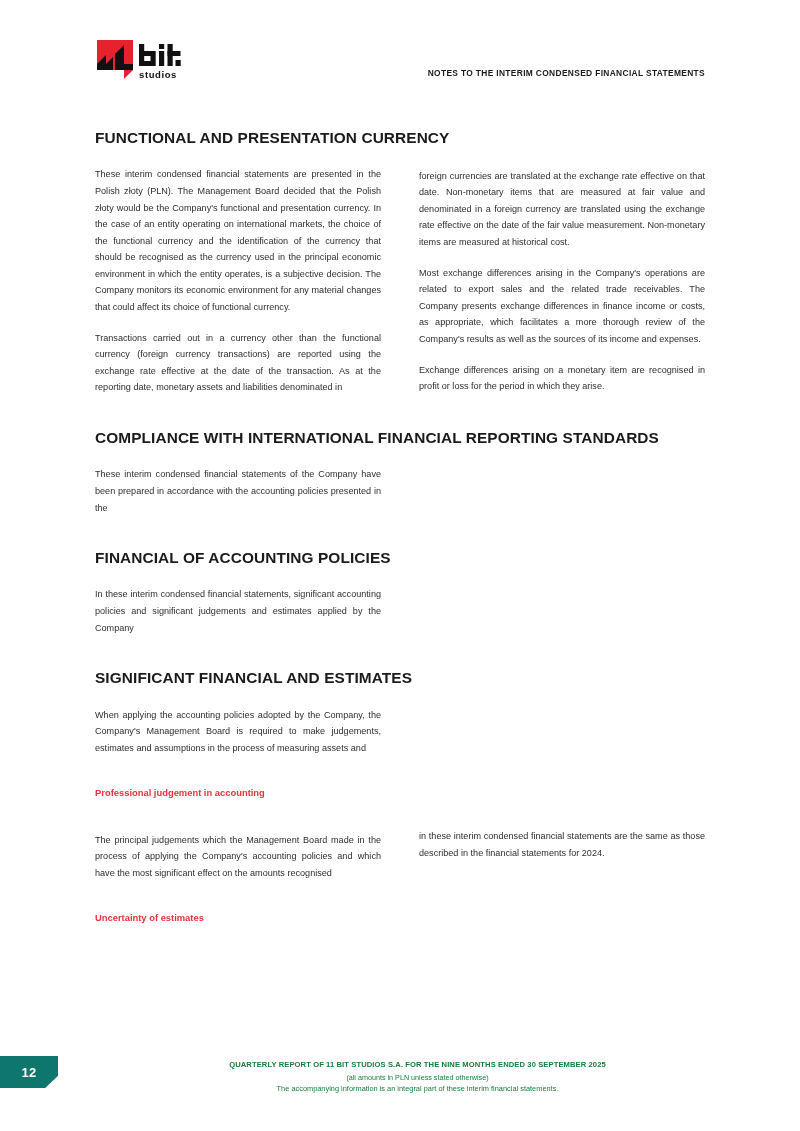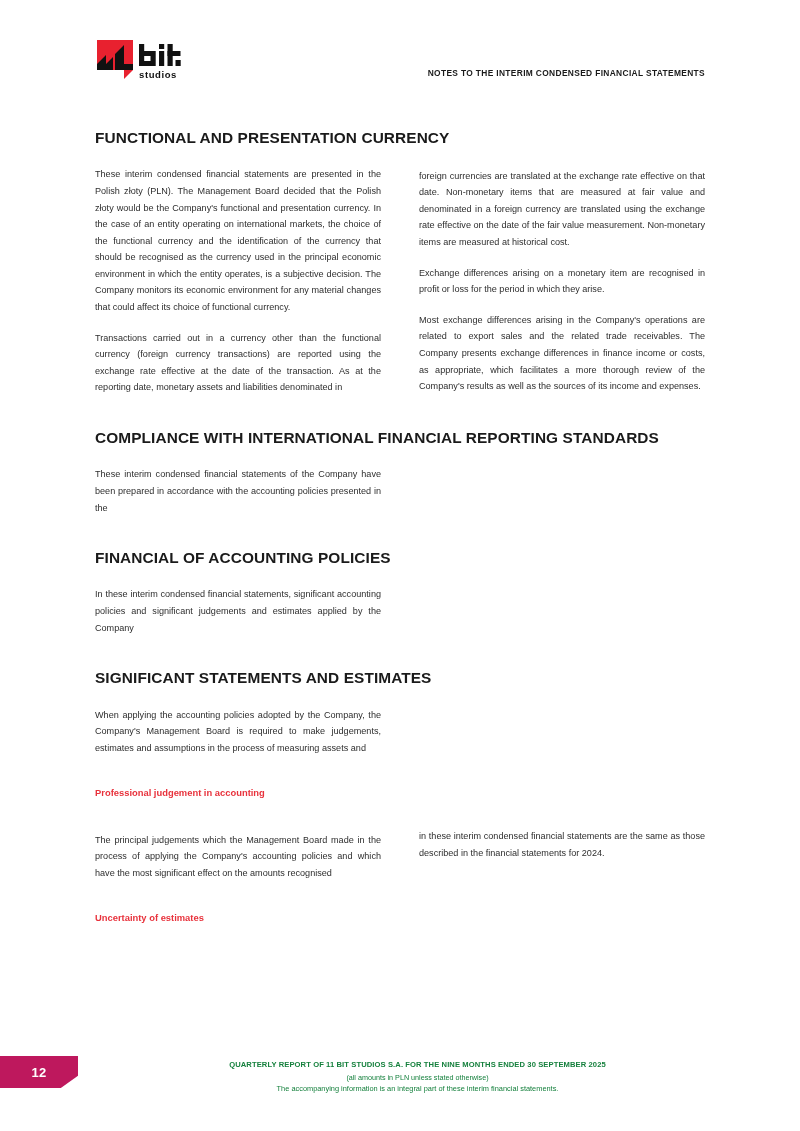--- a/index.html
+++ b/index.html
@@ -104,23 +104,23 @@
     position: absolute;
     left: 0;
     right: 0;
     bottom: 0;
     height: 80px;
   }
   .page-number-badge {
     position: absolute;
     left: 0;
     top: 5px;
-    width: 78px;
+    width: 58px;
     height: 32px;
-    background: #be185d;
+    background: #0f766e;
     color: #ffffff;
     font-size: 13px;
     font-weight: bold;
     display: flex;
     align-items: center;
     justify-content: center;
     clip-path: polygon(0 0, 100% 0, 100% 62%, 78% 100%, 0 100%);
     letter-spacing: 0.3px;
   }
   .footer-text {
@@ -187,22 +187,22 @@
 
     <div class="section">
       <h1 class="section-title">FUNCTIONAL AND PRESENTATION CURRENCY</h1>
       <div class="cols">
         <div class="col">
           <p class="body">These interim condensed financial statements are presented in the Polish złoty (PLN). The Management Board decided that the Polish złoty would be the Company's functional and presentation currency. In the case of an entity operating on international markets, the choice of the functional currency and the identification of the currency that should be recognised as the currency used in the principal economic environment in which the entity operates, is a subjective decision. The Company monitors its economic environment for any material changes that could affect its choice of functional currency.</p>
           <p class="body">Transactions carried out in a currency other than the functional currency (foreign currency transactions) are reported using the exchange rate effective at the date of the transaction. As at the reporting date, monetary assets and liabilities denominated in</p>
         </div>
         <div class="col">
           <p class="body">foreign currencies are translated at the exchange rate effective on that date. Non-monetary items that are measured at fair value and denominated in a foreign currency are translated using the exchange rate effective on the date of the fair value measurement. Non-monetary items are measured at historical cost.</p>
+          <p class="body">Most exchange differences arising in the Company's operations are related to export sales and the related trade receivables. The Company presents exchange differences in finance income or costs, as appropriate, which facilitates a more thorough review of the Company's results as well as the sources of its income and expenses.</p>
           <p class="body">Exchange differences arising on a monetary item are recognised in profit or loss for the period in which they arise.</p>
-          <p class="body">Most exchange differences arising in the Company's operations are related to export sales and the related trade receivables. The Company presents exchange differences in finance income or costs, as appropriate, which facilitates a more thorough review of the Company's results as well as the sources of its income and expenses.</p>
         </div>
       </div>
     </div>
 
     <div class="section">
       <h1 class="section-title">COMPLIANCE WITH INTERNATIONAL FINANCIAL REPORTING STANDARDS</h1>
       <div class="cols">
         <div class="col">
           <p class="body">These interim condensed financial statements of the Company have been prepared in accordance with the accounting policies presented in the</p>
         </div>
@@ -212,21 +212,21 @@
     <div class="section">
       <h1 class="section-title">FINANCIAL OF ACCOUNTING POLICIES</h1>
       <div class="cols">
         <div class="col">
           <p class="body">In these interim condensed financial statements, significant accounting policies and significant judgements and estimates applied by the Company</p>
         </div>
       </div>
     </div>
 
     <div class="section">
-      <h1 class="section-title">SIGNIFICANT STATEMENTS AND ESTIMATES</h1>
+      <h1 class="section-title">SIGNIFICANT FINANCIAL AND ESTIMATES</h1>
       <div class="cols">
         <div class="col">
           <p class="body">When applying the accounting policies adopted by the Company, the Company's Management Board is required to make judgements, estimates and assumptions in the process of measuring assets and</p>
         </div>
       </div>
 
       <div class="subrow">
         <div class="cols">
           <div class="col">
             <h3 class="sub-red">Professional judgement in accounting</h3>

